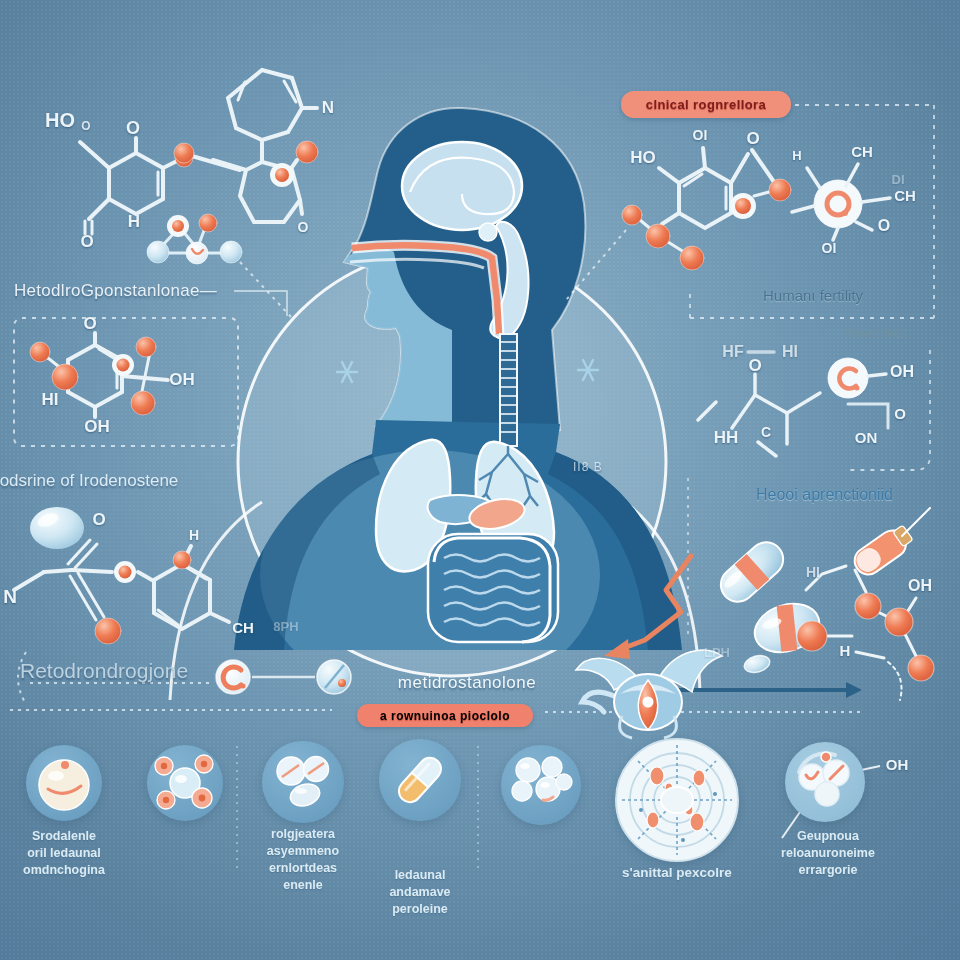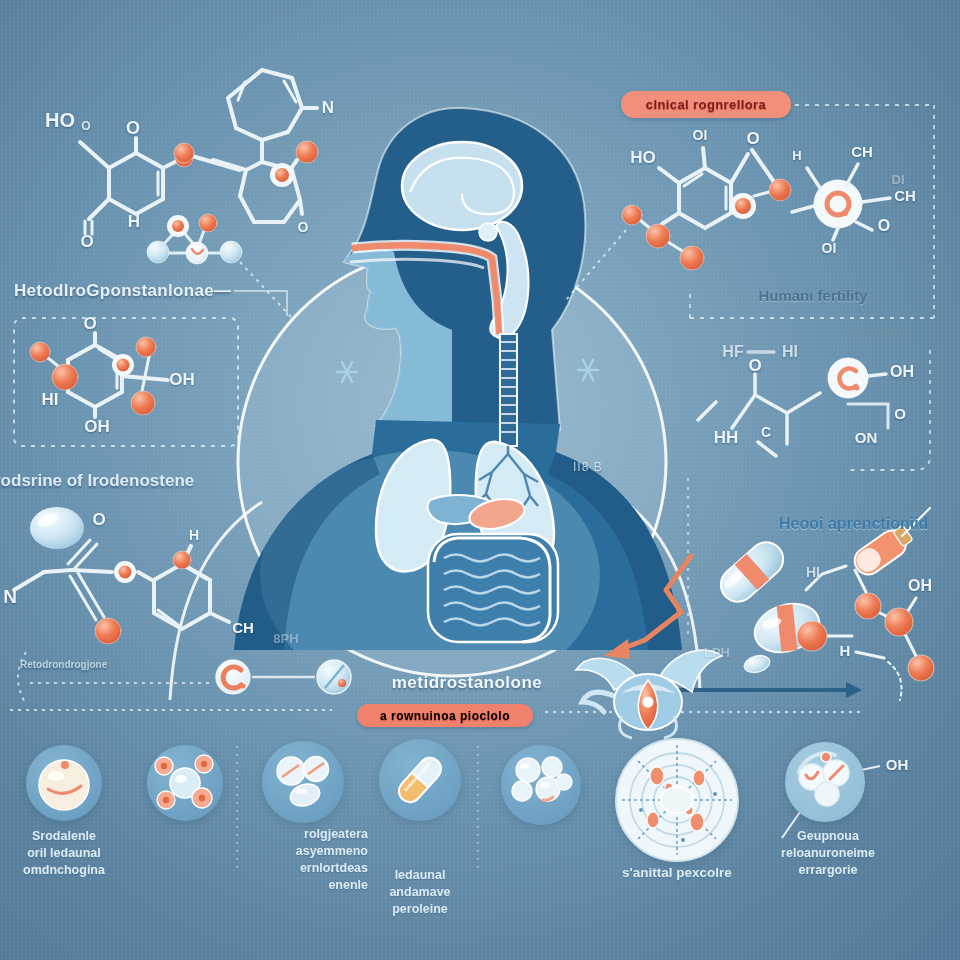--- a/index.html
+++ b/index.html
@@ -15,21 +15,21 @@
   }
   svg{display:block}
   .layer{position:absolute;left:0;top:0;}
   .atom{
     position:absolute;transform:translate(-50%,-50%);
     font-weight:bold;color:#edf4f8;white-space:nowrap;z-index:5;
     text-shadow:0 1px 2px rgba(25,65,100,.55);
   }
   .faint{opacity:.4}
   .heading{
-    position:absolute;font-weight:bold;white-space:nowrap;z-index:5;
+    position:absolute;font-weight:normal;white-space:nowrap;z-index:5;
     text-shadow:0 2px 2px rgba(25,60,95,.45);
   }
   .badge{
     position:absolute;display:flex;align-items:center;justify-content:center;
     border-radius:13px;z-index:5;font-weight:bold;white-space:nowrap;
     box-shadow:0 2px 4px rgba(40,70,100,.25);
   }
   .icon{position:absolute;border-radius:50%;z-index:4;box-shadow:0 3px 8px rgba(30,60,90,.18);}
   .cap{
     position:absolute;transform:translateX(-50%);text-align:center;z-index:5;
@@ -459,37 +459,37 @@
       <line x1="5" y1="-3" x2="18" y2="-16" stroke="#ef8a6d" stroke-width="3" stroke-linecap="round"></line>
       <circle cx="2" cy="12" r="12" fill="#eef6fa" stroke="#e2eef5" stroke-width="1.5"></circle>
       <circle cx="1" cy="-25" r="5" fill="#ef8a6d" stroke="#ffffff" stroke-width="1.5"></circle>
     </svg>
   </div>
 
   <div class="heading" style="left:14px;top:281px;font-size:17px;color:#e7f0f6;letter-spacing:.3px;">HetodlroGponstanlonae—</div>
 
   <div class="heading" style="left:-6px;top:471px;font-size:17px;color:#dcebf3;">rodsrine of Irodenostene</div>
 
-  <div class="heading" style="left:20px;top:659px;font-size:10px;color:#bdd2df;font-weight:bold;">Retodrondrogjone</div>
+  <div class="heading" style="left:20px;top:659px;font-size:21px;color:#bdd2df;font-weight:normal;">Retodrondrogjone</div>
 
   <div class="heading" style="left:467px;top:673px;transform:translateX(-50%);font-size:17px;color:#f2f7fa;letter-spacing:.5px;">metidrostanolone</div>
 
   <div class="badge" style="left:357px;top:704px;width:176px;height:23px;background:#f0816c;">
     <span style="font-size:12px;color:#000000;text-shadow:0 1px 1px rgba(180,60,45,.7);letter-spacing:.5px;">a rownuinoa pioclolo</span>
   </div>
 
   <div class="badge" style="left:621px;top:91px;width:170px;height:27px;background:#f1907a;">
     <span style="font-size:13px;color:#7f1d1d;text-shadow:0 1px 1px rgba(180,60,45,.7);letter-spacing:.4px;">clnical rognrellora</span>
   </div>
 
   <div class="heading" style="left:813px;top:287px;transform:translateX(-50%);font-size:15px;color:#4a7390;text-shadow:0 1px 1px rgba(230,242,250,.4);">Humanı fertility</div>
 
   <div class="heading" style="left:876px;top:326px;transform:translateX(-50%);font-size:12px;color:#72919f;font-weight:normal;text-shadow:none;">Stearodoco</div>
 
-  <div class="heading" style="left:779px;top:486px;font-size:16px;color:#3c7ba8;text-shadow:0 1px 1px rgba(230,242,250,.5);margin-top:29px;">Heooi aprenctioniid</div>
+  <div class="heading" style="left:756px;top:486px;font-size:16px;color:#3c7ba8;text-shadow:0 1px 1px rgba(230,242,250,.5);">Heooi aprenctioniid</div>
 
   <div class="heading" style="left:573px;top:460px;font-size:12px;color:rgba(230,242,250,.75);letter-spacing:1px;font-weight:normal;">II8 B</div>
 
   <span class="atom" style="left:60px;top:120px;font-size:20px;">HO</span>
   <span class="atom" style="left:86px;top:126px;font-size:12px;opacity:.85;">O</span>
   <span class="atom" style="left:133px;top:128px;font-size:18px;">O</span>
   <span class="atom" style="left:134px;top:222px;font-size:17px;">H</span>
   <span class="atom" style="left:87px;top:242px;font-size:17px;">O</span>
 
   <span class="atom" style="left:328px;top:108px;font-size:17px;">N</span>
@@ -497,21 +497,21 @@
 
   <span class="atom" style="left:90px;top:324px;font-size:17px;">O</span>
   <span class="atom" style="left:50px;top:400px;font-size:17px;">HI</span>
   <span class="atom" style="left:97px;top:427px;font-size:17px;">OH</span>
   <span class="atom" style="left:182px;top:380px;font-size:17px;">OH</span>
 
   <span class="atom" style="left:99px;top:520px;font-size:17px;">O</span>
   <span class="atom" style="left:10px;top:597px;font-size:19px;">N</span>
   <span class="atom" style="left:194px;top:535px;font-size:14px;">H</span>
   <span class="atom" style="left:243px;top:627px;font-size:15px;">CH</span>
-  <span class="atom faint" style="left:286px;top:626px;font-size:13px;margin-top:12px;">8PH</span>
+  <span class="atom faint" style="left:286px;top:626px;font-size:13px;">8PH</span>
 
   <span class="atom" style="left:700px;top:135px;font-size:14px;">OI</span>
   <span class="atom" style="left:753px;top:139px;font-size:17px;">O</span>
   <span class="atom" style="left:643px;top:158px;font-size:17px;">HO</span>
   <span class="atom" style="left:797px;top:155px;font-size:13px;">H</span>
   <span class="atom" style="left:862px;top:151px;font-size:15px;">CH</span>
   <span class="atom" style="left:905px;top:195px;font-size:15px;">CH</span>
   <span class="atom" style="left:884px;top:226px;font-size:16px;">O</span>
   <span class="atom" style="left:829px;top:248px;font-size:14px;">OI</span>
   <span class="atom faint" style="left:898px;top:179px;font-size:13px;">DI</span>
@@ -531,21 +531,21 @@
   <span class="atom faint" style="left:717px;top:652px;font-size:13px;">LPH</span>
 
   <span class="atom" style="left:897px;top:764px;font-size:15px;">OH</span>
 
   <div class="cap" style="left:64px;top:828px;width:130px;">
     <div>Srodalenle</div>
     <div>oril ledaunal</div>
     <div>omdnchogina</div>
     <div></div>
   </div>
-  <div class="cap" style="left:303px;top:826px;width:130px;text-align:right;">
+  <div class="cap" style="left:303px;top:826px;width:130px;">
     <div>rolgjeatera</div>
     <div>asyemmeno</div>
     <div>ernlortdeas</div>
     <div>enenle</div>
   </div>
   <div class="cap" style="left:420px;top:826px;width:130px;margin-top:41px;">
     <div>ledaunal</div>
     <div>andamave</div>
     <div>peroleine</div>
     <div></div>

